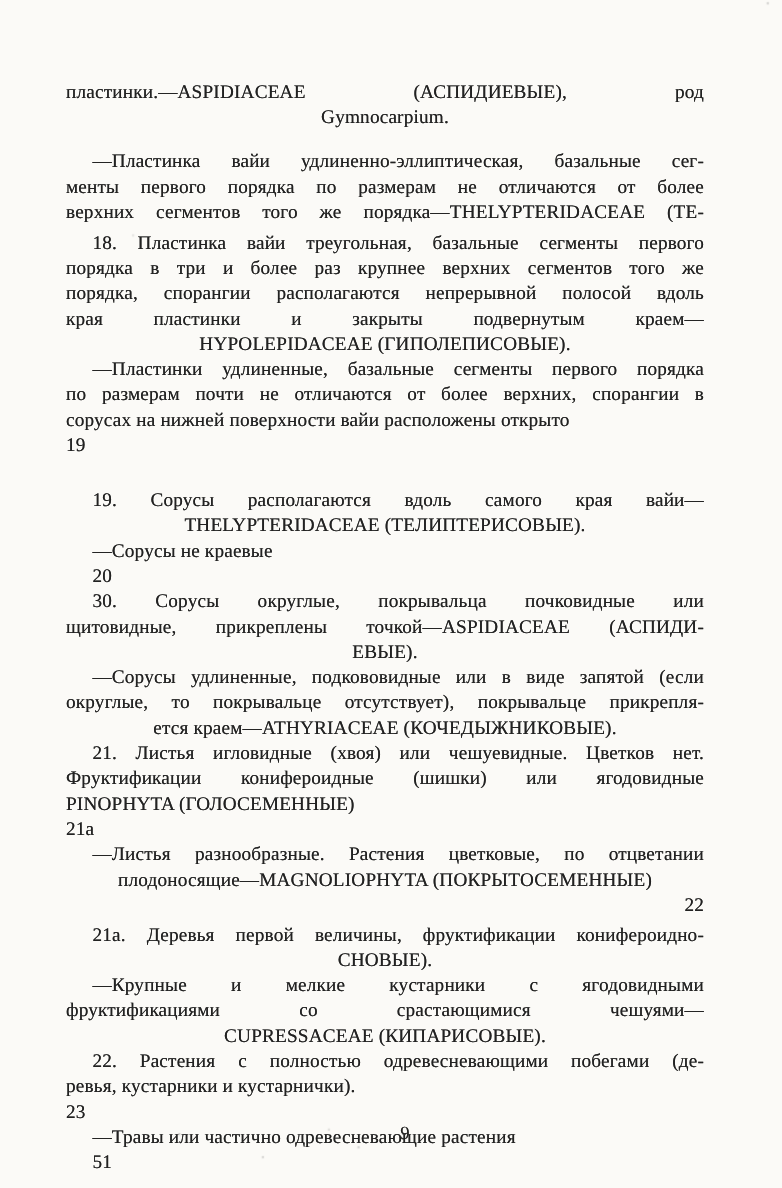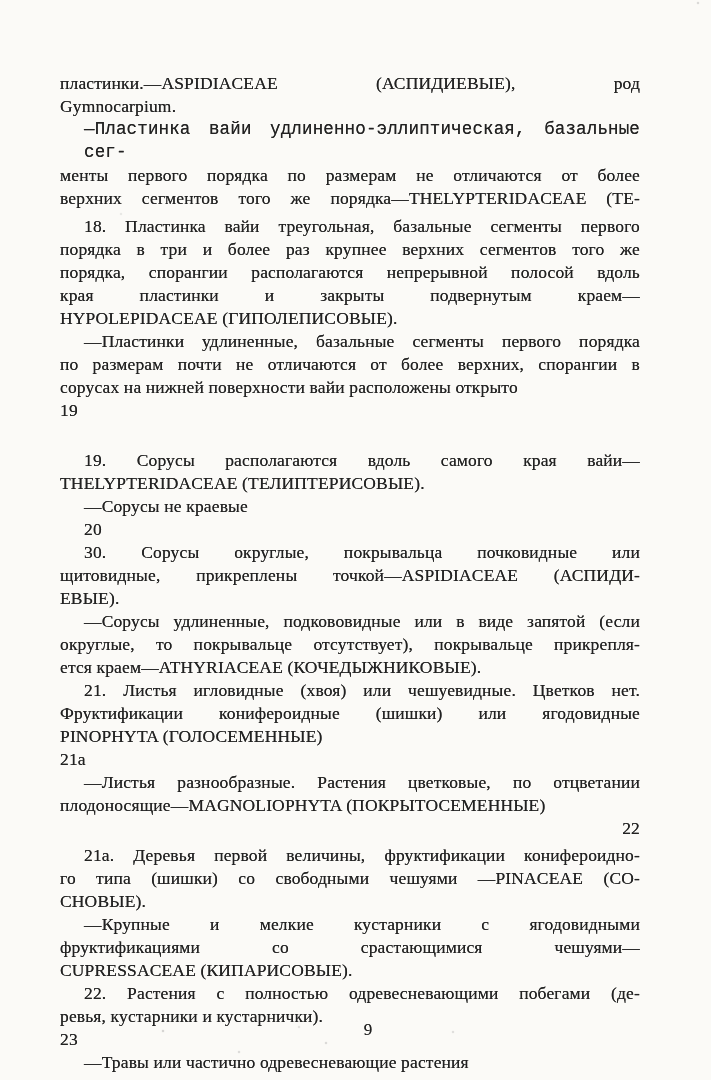--- a/index.html
+++ b/index.html
@@ -23,21 +23,21 @@
     position:absolute;
     left:60px;top:72px;
     width:580px;
     font-size:17.5px;
     line-height:23px;
     letter-spacing:0.15px;
     text-shadow:0 0 0.6px rgba(20,20,20,0.75);
   }
   .line{
     min-height:23px;
-    text-align:left;
+    text-align:center;
     white-space:normal;
   }
   .line.j{
     text-align:justify;
     text-align-last:justify;
   }
   .line.ind{
     padding-left:24px;
   }
   .line.refline{
@@ -77,21 +77,21 @@
   }
 </style>
 </head>
 <body>
 
 <div class="page">
   <div class="speckles"></div>
   <div class="text-block">
       <div class="line j"><span class="t">пластинки.—ASPIDIACEAE (АСПИДИЕВЫЕ), род</span></div>
       <div class="line"><span class="t">Gymnocarpium.</span></div>
-      <div class="line j ind" style="margin-top: 0; font-family: Liberation Mono, monospace;"><span class="t">—Пластинка вайи удлиненно-эллиптическая, базальные сег-</span></div>
+      <div class="line j ind" style="margin-top: 17px;"><span class="t">—Пластинка вайи удлиненно-эллиптическая, базальные сег-</span></div>
       <div class="line j"><span class="t">менты первого порядка по размерам не отличаются от более</span></div>
       <div class="line j"><span class="t">верхних сегментов того же порядка—THELYPTERIDACEAE (ТЕ-</span></div>
       <div class="line j ind" style="margin-top: 5px;"><span class="t">18. Пластинка вайи треугольная, базальные сегменты первого</span></div>
       <div class="line j"><span class="t">порядка в три и более раз крупнее верхних сегментов того же</span></div>
       <div class="line j"><span class="t">порядка, спорангии располагаются непрерывной полосой вдоль</span></div>
       <div class="line j"><span class="t">края пластинки и закрыты подвернутым краем—</span></div>
       <div class="line"><span class="t">HYPOLEPIDACEAE (ГИПОЛЕПИСОВЫЕ).</span></div>
       <div class="line j ind"><span class="t">—Пластинки удлиненные, базальные сегменты первого порядка</span></div>
       <div class="line j"><span class="t">по размерам почти не отличаются от более верхних, спорангии в</span></div>
       <div class="line refline">
@@ -113,21 +113,20 @@
       <div class="line j ind"><span class="t">21. Листья игловидные (хвоя) или чешуевидные. Цветков нет.</span></div>
       <div class="line j"><span class="t">Фруктификации конифероидные (шишки) или ягодовидные</span></div>
       <div class="line refline">
         <span class="t">PINOPHYTA (ГОЛОСЕМЕННЫЕ)</span>
         <span class="ref">21а</span>
       </div>
       <div class="line j ind"><span class="t">—Листья разнообразные. Растения цветковые, по отцветании</span></div>
       <div class="line"><span class="t">плодоносящие—MAGNOLIOPHYTA (ПОКРЫТОСЕМЕННЫЕ)</span></div>
       <div class="line right"><span class="t">22</span></div>
       <div class="line j ind" style="margin-top: 4px;"><span class="t">21а. Деревья первой величины, фруктификации конифероидно-</span></div>
-      <div class="line j"><span class="t">го типа (шишки) со свободными чешуями —PINACEAE (СО-</span></div>
       <div class="line"><span class="t">СНОВЫЕ).</span></div>
       <div class="line j ind"><span class="t">—Крупные и мелкие кустарники с ягодовидными</span></div>
       <div class="line j"><span class="t">фруктификациями со срастающимися чешуями—</span></div>
       <div class="line"><span class="t">CUPRESSACEAE (КИПАРИСОВЫЕ).</span></div>
       <div class="line j ind"><span class="t">22. Растения с полностью одревесневающими побегами (де-</span></div>
       <div class="line refline">
         <span class="t">ревья, кустарники и кустарнички).</span>
         <span class="ref">23</span>
       </div>
       <div class="line ind refline">

